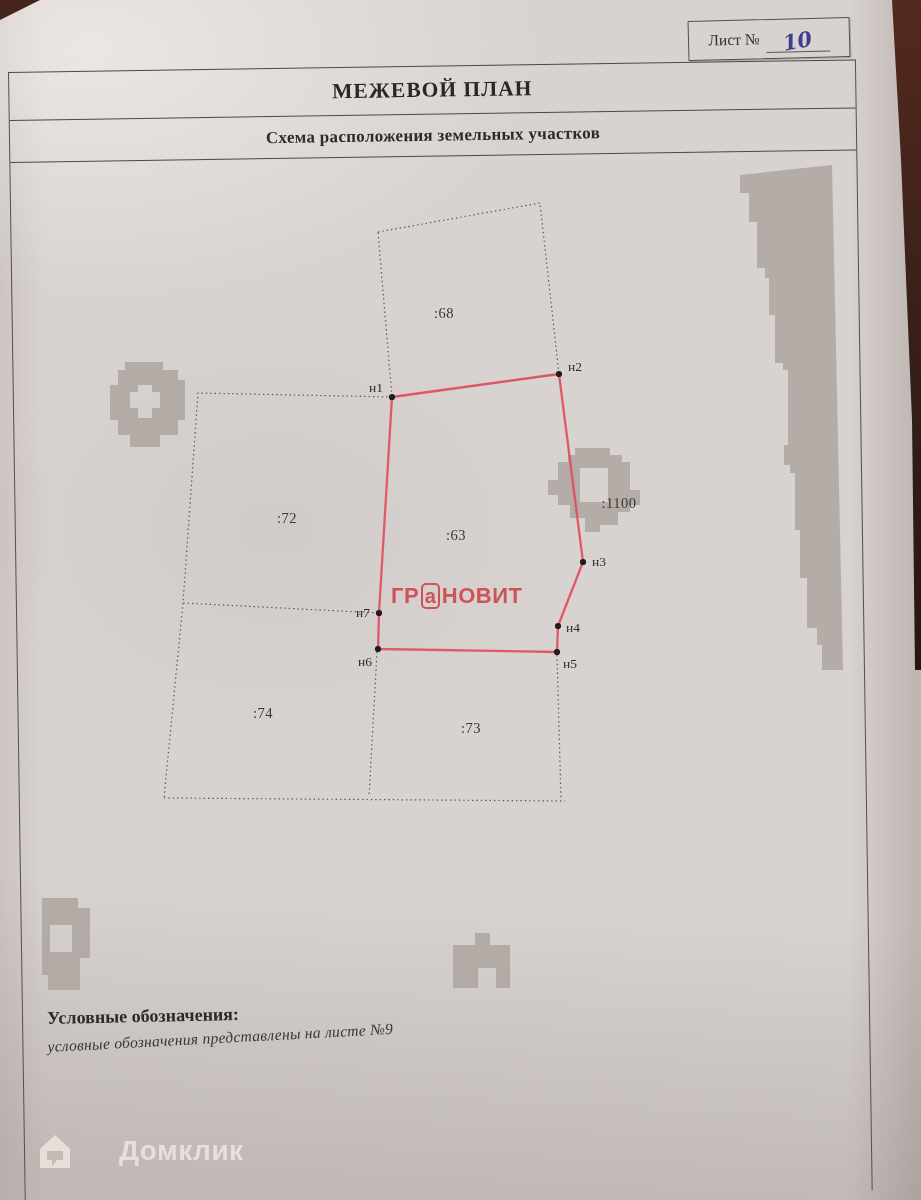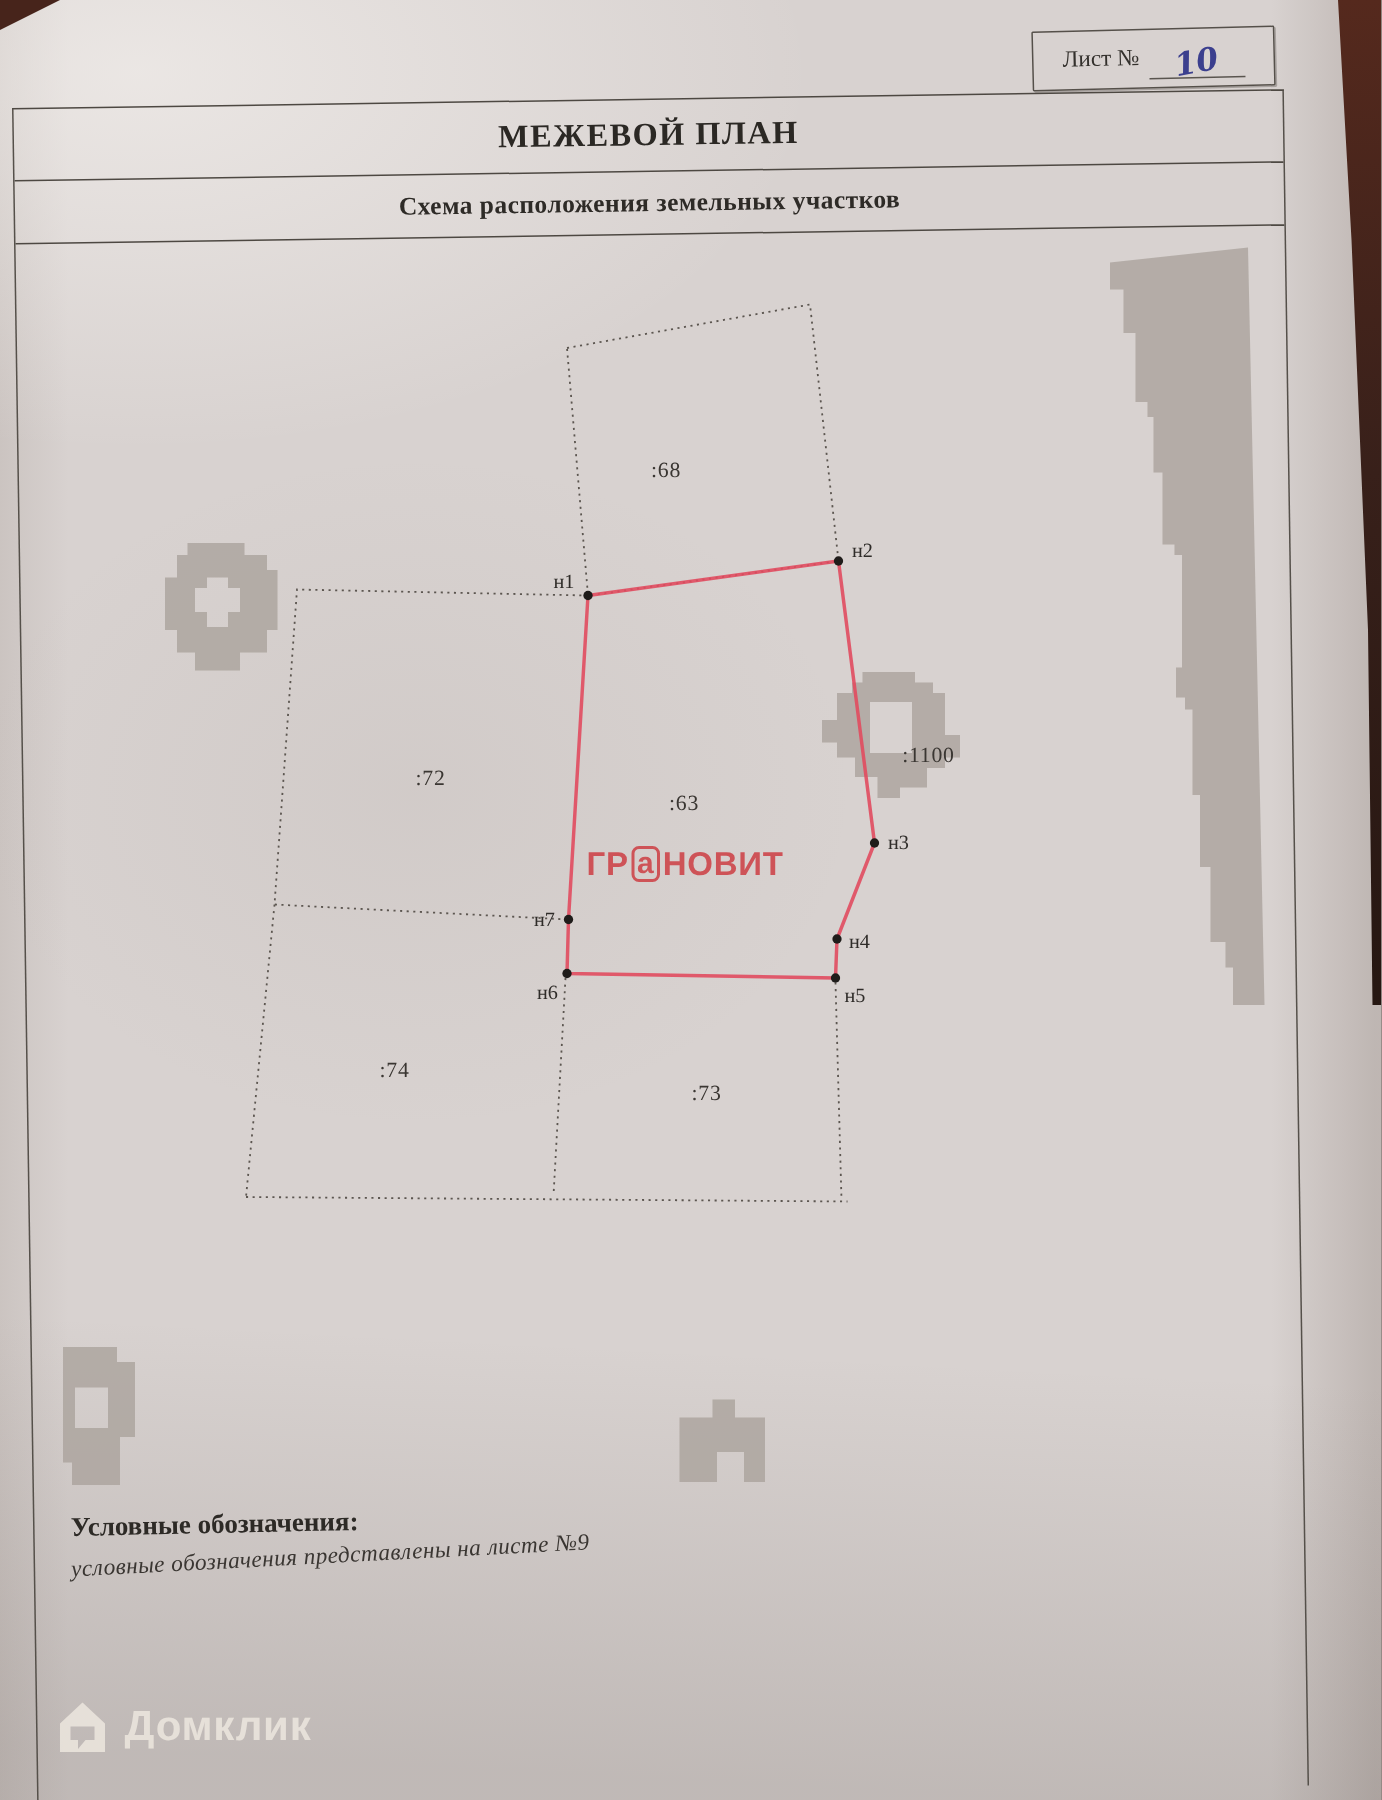--- a/index.html
+++ b/index.html
@@ -65,23 +65,23 @@
   .sheet-box .num{
     font-family:"DejaVu Serif", serif;font-style:italic;font-weight:bold;
     font-size:21px;color:#3b3f8e;transform:rotate(-9deg);line-height:0.9;
   }
   
   svg.diagram{position:absolute;left:0;top:0;}
   .vlabel{font:13.5px "Liberation Serif", serif;fill:#2f2c29;}
   .plabel{font:14.5px "Liberation Serif", serif;fill:#3a3632;letter-spacing:0.5px;}
   
   .granovit{
-    position:absolute;left:391px;top:563px;
+    position:absolute;left:391px;top:583px;
     font-family:"Liberation Sans", sans-serif;font-weight:bold;font-size:22px;
-    letter-spacing:0.5px;display:flex;align-items:center;opacity:0.82;
+    letter-spacing:0.5px;display:flex;opacity:0.82;
   }
   .granovit .boxed{
     display:inline-flex;align-items:center;justify-content:center;
     border:2.6px solid currentColor;border-radius:5px;
     padding:0 1.5px;margin:0 2px;line-height:1.0;font-size:20px;
   }
   
   .legend{position:absolute;left:47px;top:1008px;}
   .legend .head{
     font-weight:bold;font-size:18px;color:#2d2a26;transform:rotate(-1.2deg);transform-origin:0 0;
@@ -89,21 +89,21 @@
   .legend .note{
     margin-top:9px;font-style:italic;font-size:15.5px;color:#3a3632;
     transform:rotate(-3deg);transform-origin:0 0;letter-spacing:0.3px;
   }
   
   .domclick{
     position:absolute;left:36px;top:1130px;display:flex;align-items:center;gap:9px;
     color:rgba(236,230,222,0.85);
   }
   .domclick .txt{
-    font-family:"Liberation Sans", sans-serif;font-weight:bold;font-size:28px;letter-spacing:0.5px;
+    font-family:"Liberation Sans", sans-serif;font-weight:bold;font-size:28px;letter-spacing:0.5px;margin-left:36px;
   }
 </style>
 </head>
 <body>
 
 <div class="paper"></div>
 <div class="corner-dark-tr"></div>
 <div class="corner-dark-tl"></div>
 
 <div class="frame">

